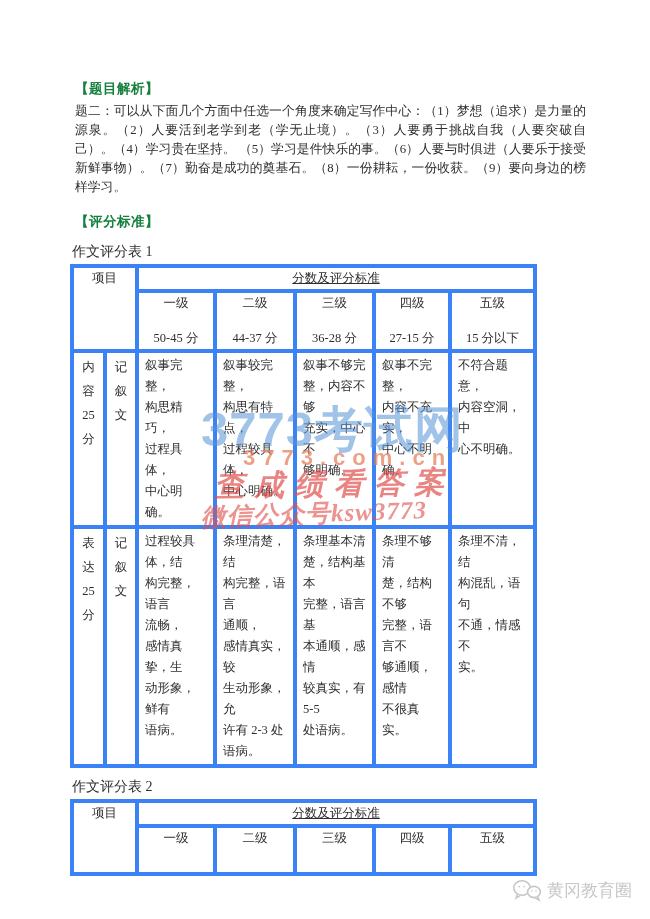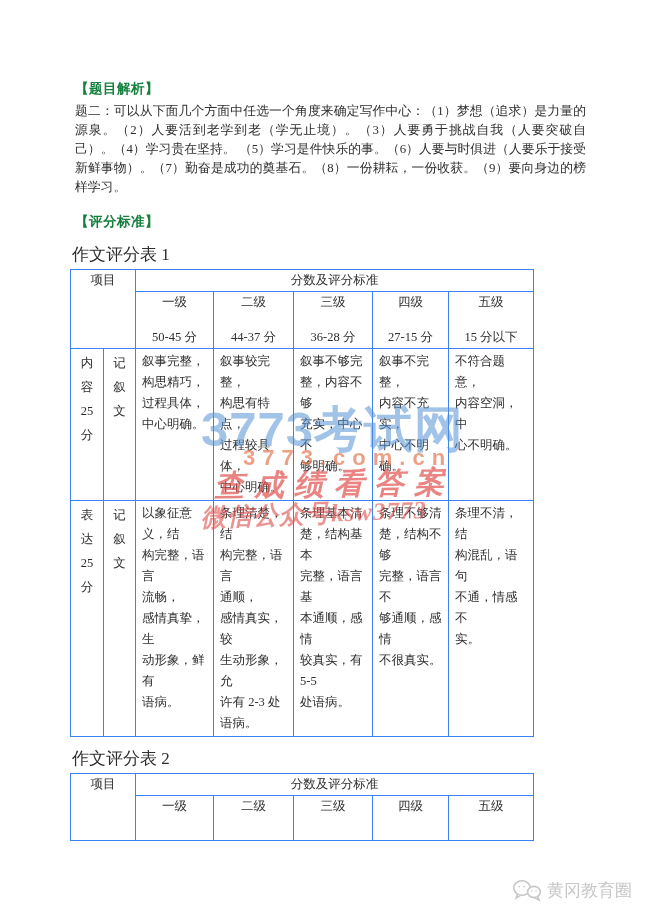--- a/index.html
+++ b/index.html
@@ -21,37 +21,37 @@
   }
   .para {
     margin:0 0 12px 75px;
     width:511px;
     font-size:12.8px;
     line-height:19px;
     text-align:justify;
   }
   .tbl-caption {
     margin:12px 0 3px 72px;
-    font-size:17px;
+    font-size:14px;
   }
   table.score {
     border-collapse:collapse;
     table-layout:fixed;
     margin-left:70px;
     width:463px;
   }
   table.score td, table.score th {
-    border:1px solid #3b82f6;
+    border:4px solid #3b82f6;
     font-size:12.5px;
     font-weight:normal;
     vertical-align:top;
     padding:2px 6px;
     overflow:hidden;
   }
-  th.group-hd { text-align:center; padding:3px 2px; font-size:12.8px; height:14px; vertical-align:middle; }
+  th.group-hd { text-align:center; padding:3px 2px; font-size:12.8px; height:14px; vertical-align:middle;text-decoration:underline; }
   th.item-hd  { text-align:center; vertical-align:middle; font-size:12.8px; }
   th.level-hd { text-align:center; vertical-align:top; padding-top:6px; height:40px; }
   th.level-hd .rg { margin-top:18px; font-weight:normal; }
   th.level-hd .lv { font-weight:normal; }
   td.cat {
     text-align:center;
     line-height:24px;
     padding-top:6px;
     white-space:pre-line;
   }
@@ -182,21 +182,21 @@
 心不明确。</td>
     </tr>
     <tr class="t1r2">
       <td class="cat">表
 达
 25
 分</td>
       <td class="cat">记
 叙
 文</td>
-      <td class="desc">以象征意义，结
+      <td class="desc">过程较具体，结
 构完整，语言
 流畅，
 感情真挚，生
 动形象，鲜有
 语病。</td>
       <td class="desc">条理清楚，结
 构完整，语言
 通顺，
 感情真实，较
 生动形象，允

